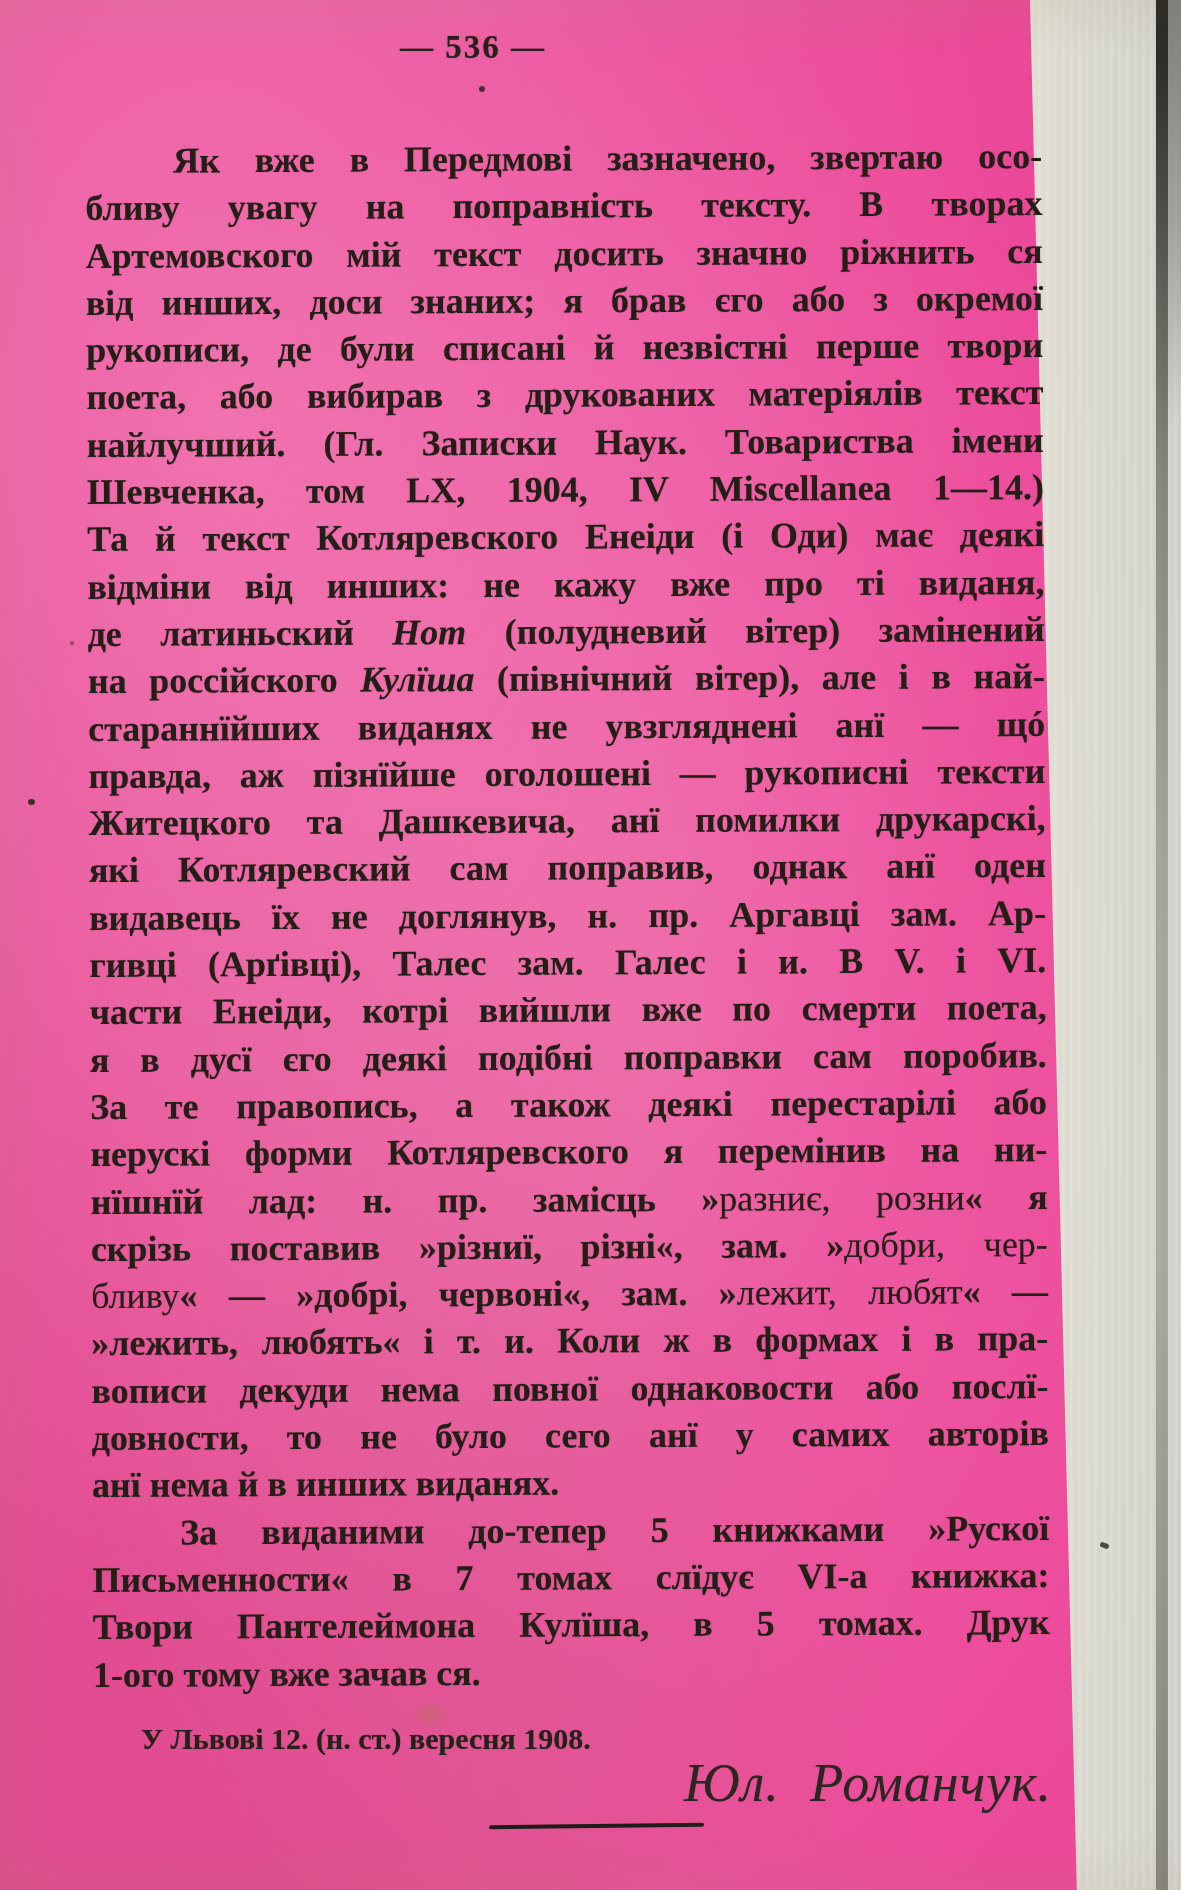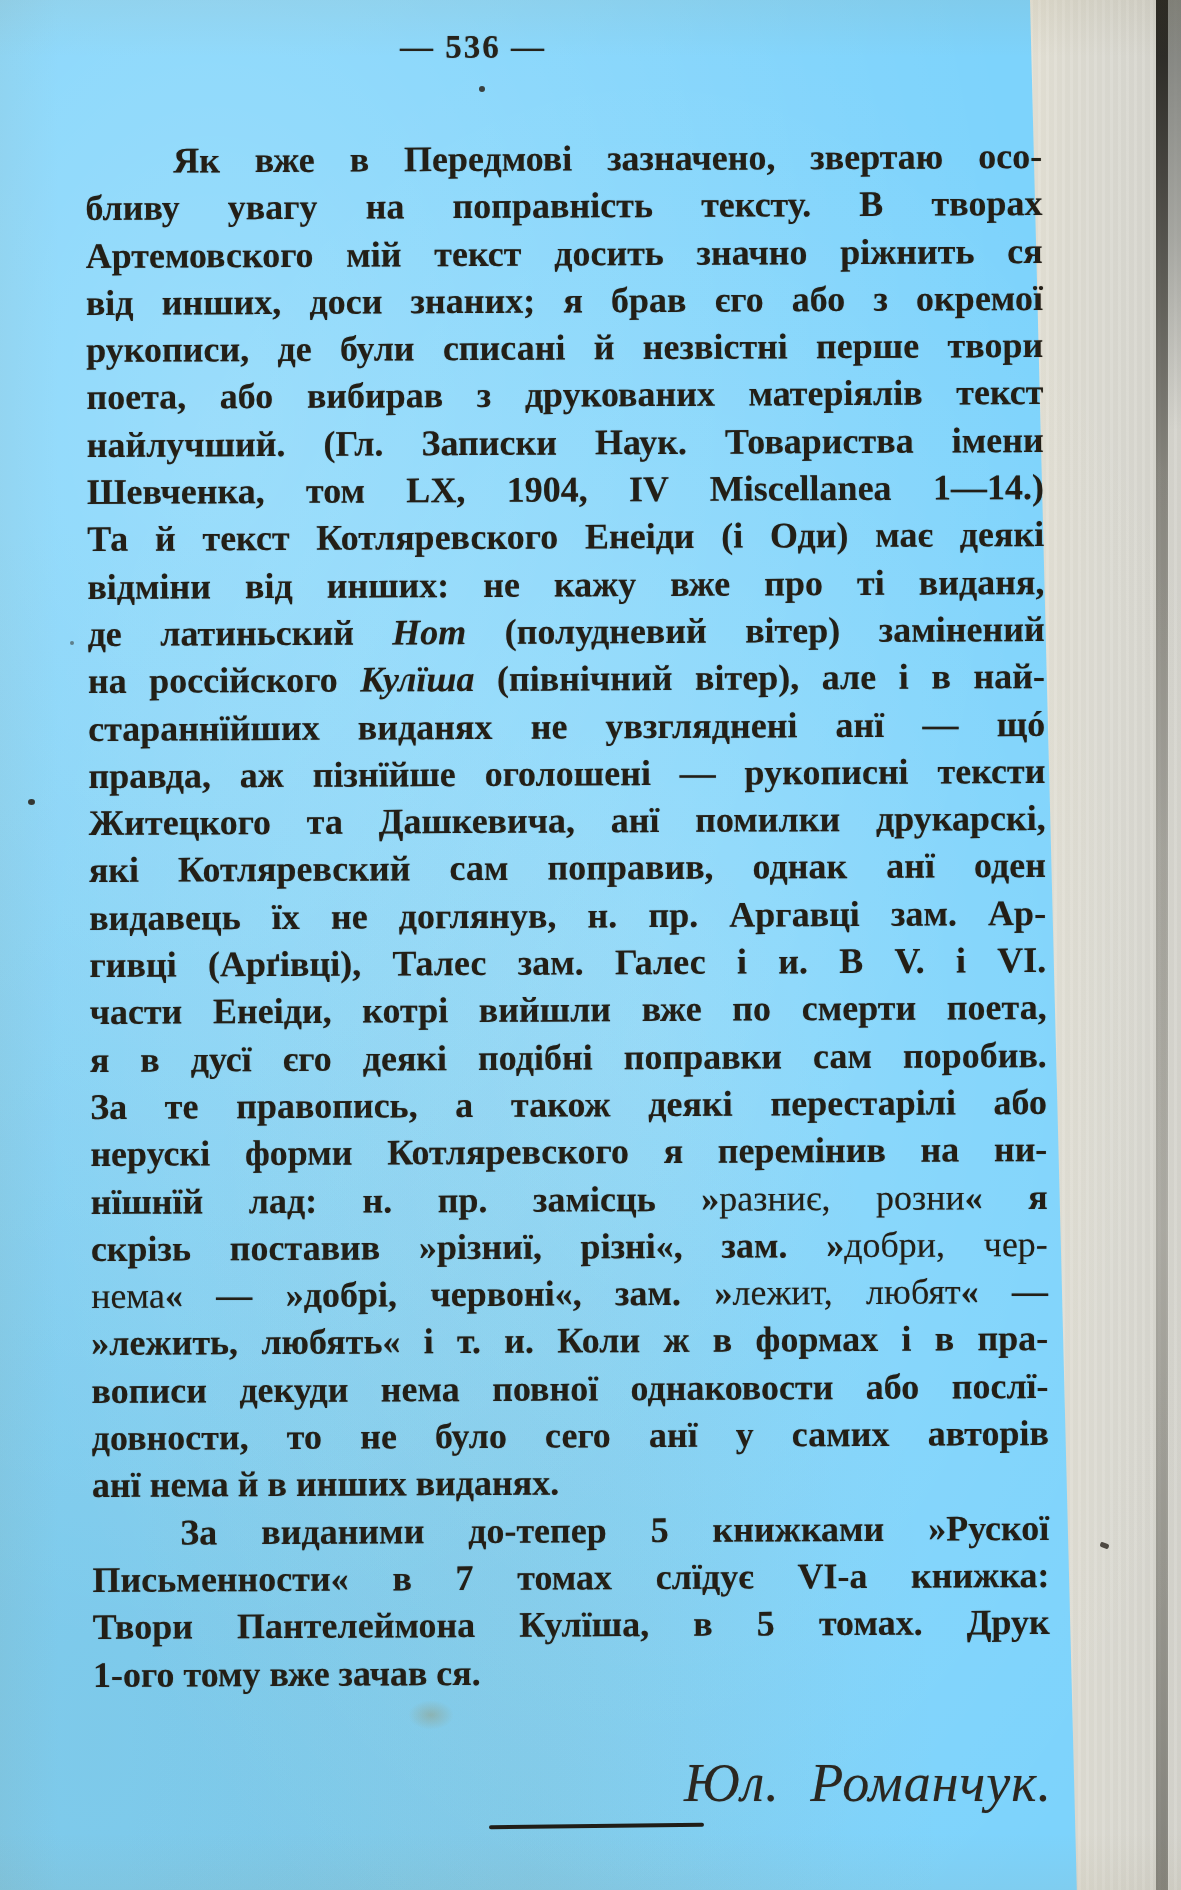--- a/index.html
+++ b/index.html
@@ -1,18 +1,18 @@
 <!DOCTYPE html>
 <html><head>
 <meta charset="utf-8">
 <style>
   html,body { margin:0; padding:0; background:#777; }
   .page {
     position:relative; width:1181px; height:1890px; overflow:hidden;
-    background:#7dd3fc;
+    background:#ec4899;
     font-family:"Liberation Serif", serif;
   }
   
   .page::before {
     content:''; position:absolute; inset:0; pointer-events:none; z-index:3;
     background:
       radial-gradient(ellipse at 18% 22%, rgba(255,255,248,0.22), transparent 60%),
       radial-gradient(ellipse at 55% 55%, rgba(255,255,244,0.15), transparent 70%),
       radial-gradient(ellipse at 8% 92%, rgba(130,115,70,0.10), transparent 50%),
       radial-gradient(ellipse at 45% 100%, rgba(140,125,80,0.08), transparent 45%),
@@ -112,31 +112,32 @@
       <div class="line"><span>Житецкого та Дашкевича, анї помилки друкарскі,</span></div>
       <div class="line"><span>які Котляревский сам поправив, однак анї оден</span></div>
       <div class="line"><span>видавець їх не доглянув, н. пр. Аргавці зам. Ар-</span></div>
       <div class="line"><span>гивці (Арґівці), Талес зам. Галес і и. В V. і VI.</span></div>
       <div class="line"><span>части Енеіди, котрі вийшли вже по смерти поета,</span></div>
       <div class="line"><span>я в дусї єго деякі подібні поправки сам поробив.</span></div>
       <div class="line"><span>За те правопись, а також деякі перестарілі або</span></div>
       <div class="line"><span>нерускі форми Котляревского я перемінив на ни-</span></div>
       <div class="line"><span>нїшнїй лад: н. пр. замісць »</span><span class="alt">разниє, розни</span><span>« я</span></div>
       <div class="line"><span>скрізь поставив »різниї, різні«, зам. »</span><span class="alt">добри, чер-</span></div>
-      <div class="line"><span class="alt">нема</span><span>« — »добрі, червоні«, зам. »</span><span class="alt">лежит, любят</span><span>« —</span></div>
+      <div class="line"><span class="alt">бливу</span><span>« — »добрі, червоні«, зам. »</span><span class="alt">лежит, любят</span><span>« —</span></div>
       <div class="line"><span>»лежить, любять« і т. и. Коли ж в формах і в пра-</span></div>
       <div class="line"><span>вописи декуди нема повної однаковости або послї-</span></div>
       <div class="line"><span>довности, то не було сего анї у самих авторів</span></div>
       <div class="line end"><span>анї нема й в инших виданях.</span></div>
       <div class="line indent"><span>За виданими до-тепер 5 книжками »Рускої</span></div>
       <div class="line"><span>Письменности« в 7 томах слїдує VI-а книжка:</span></div>
       <div class="line"><span>Твори Пантелеймона Кулїша, в 5 томах.  Друк</span></div>
       <div class="line end"><span>1-ого тому вже зачав ся.</span></div>
     </div>
 
+  <div class="dateline">У Львові 12. (н. ст.) вересня 1908.</div>
   <div class="signature">Юл.  Романчук.</div>
   <div class="rule"></div>
 
   <div class="speck sp1"></div>
   <div class="speck sp2"></div>
   <div class="speck sp3"></div>
   <div class="speck sp4"></div>
   <div class="stain"></div>
 
 </div>

